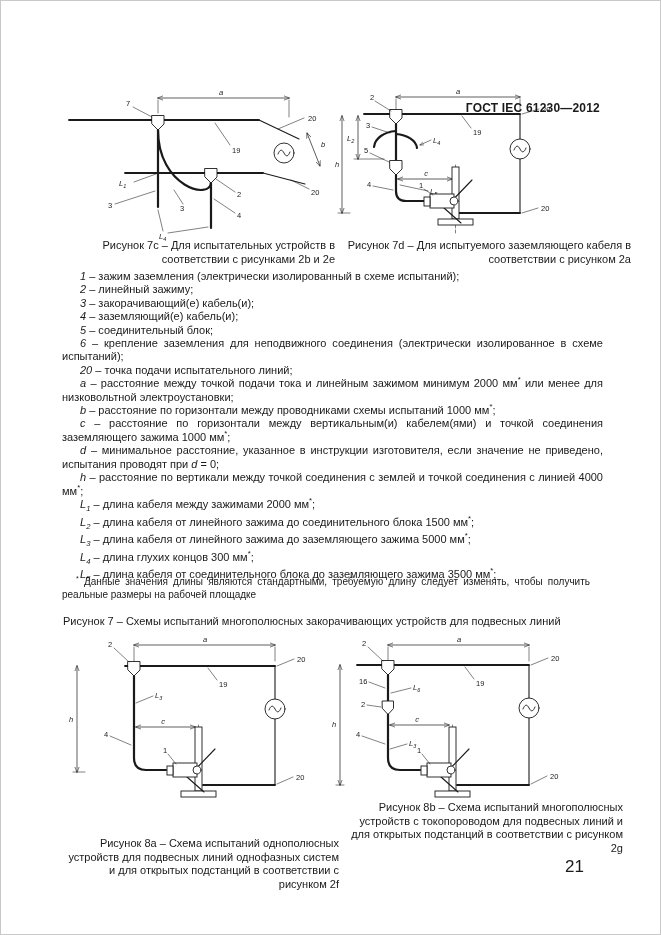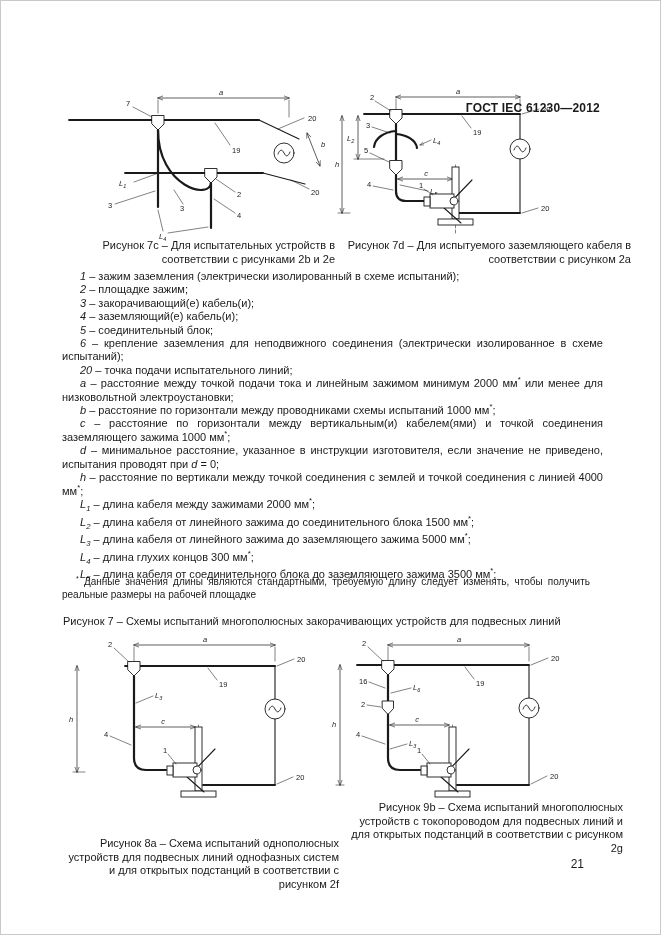--- a/index.html
+++ b/index.html
@@ -8,21 +8,21 @@
   .doc-number{position:absolute;top:56px;right:60px;font-size:12px;font-weight:bold;letter-spacing:.2px;margin-top:44px;}
   .fig{position:absolute;}
   .cap{position:absolute;font-size:11px;line-height:13.5px;text-align:right;}
   .defs{position:absolute;left:61px;top:269px;width:541px;font-size:11px;line-height:13.4px;text-align:justify;}
   .defs p{margin:0;text-indent:18px;}
   .term{font-style:italic;}
   sub{font-size:70%;}
   sup.ast{font-size:70%;line-height:0;}
   .foot{position:absolute;left:61px;top:575px;width:528px;font-size:10px;line-height:12.5px;text-align:justify;text-indent:14px;}
   .f7title{position:absolute;left:62px;top:614px;font-size:11px;}
-  .pagenum{position:absolute;top:856px;right:76px;font-size:12px;}
+  .pagenum{position:absolute;top:856px;right:76px;font-size:17px;}
   
   svg.d text{font-family:"Liberation Sans",sans-serif;font-size:7.5px;fill:#1a1a1a;font-style:normal;}
   svg.d text.it{font-style:italic;}
   svg.d .sub{font-size:5.5px;}
   svg.d line,svg.d path,svg.d polyline,svg.d polygon,svg.d rect,svg.d circle{stroke:#1a1a1a;fill:none;stroke-linecap:round;}
   svg.d .w{stroke-width:1.8;}   
   svg.d .k{stroke-width:2.2;}   
   svg.d .t{stroke-width:1.1;}   
   svg.d .ld{stroke-width:.55;}  
   svg.d .dm{stroke-width:.7;}   
@@ -202,21 +202,21 @@
       <text x="85" y="101">1</text>
     </g>
   </svg>
   </div>
 
   <div class="cap" style="left:62px;top:238px;width:272px">Рисунок 7c – Для испытательных устройств в соответствии с рисунками 2b и 2e</div>
   <div class="cap" style="left:340px;top:238px;width:290px">Рисунок 7d – Для испытуемого заземляющего кабеля в соответствии с рисунком 2a</div>
 
   <div class="defs">
       <p><span class="term">1</span><span> – зажим заземления (электрически изолированный в схеме испытаний);</span></p>
-      <p><span class="term">2</span><span> – площадке зажим;</span></p>
+      <p><span class="term">2</span><span> – линейный зажиму;</span></p>
       <p><span class="term">3</span><span> – закорачивающий(е) кабель(и);</span></p>
       <p><span class="term">4</span><span> – заземляющий(е) кабель(и);</span></p>
       <p><span class="term">5</span><span> – соединительный блок;</span></p>
       <p><span class="term">6</span><span> – крепление заземления для неподвижного соединения (электрически изолированное в схеме испытаний);</span></p>
       <p><span class="term">20</span><span> – точка подачи испытательного линий;</span></p>
       <p><span class="term">a</span><span> – расстояние между точкой подачи тока и линейным зажимом минимум 2000 мм<sup class="ast">*</sup> или менее для низковольтной электроустановки;</span></p>
       <p><span class="term">b</span><span> – расстояние по горизонтали между проводниками схемы испытаний 1000 мм<sup class="ast">*</sup>;</span></p>
       <p><span class="term">c</span><span> – расстояние по горизонтали между вертикальным(и) кабелем(ями) и точкой соединения заземляющего зажима 1000 мм<sup class="ast">*</sup>;</span></p>
       <p><span class="term">d</span><span> – минимальное расстояние, указанное в инструкции изготовителя, если значение не приведено, испытания проводят при <i>d</i> = 0;</span></p>
       <p><span class="term">h</span><span> – расстояние по вертикали между точкой соединения с землей и точкой соединения с линией 4000 мм<sup class="ast">*</sup>;</span></p>
@@ -383,17 +383,17 @@
       <circle class="cl" cx="120" cy="133" r="4"></circle>
     </g>
     <g>
       <line class="ld" x1="91" y1="117" x2="99" y2="127"></line>
       <text x="86" y="116">1</text>
     </g>
   </svg>
   </div>
 
   <div class="cap" style="left:66px;top:836px;width:272px">Рисунок 8a – Схема испытаний однополюсных устройств для подвесных линий однофазных систем и для открытых подстанций в соответствии с рисунком 2f</div>
-  <div class="cap" style="left:342px;top:800px;width:280px">Рисунок 9b – Схема испытаний многополюсных устройств с токопороводом для подвесных линий и для открытых подстанций в соответствии с рисунком 2g</div>
+  <div class="cap" style="left:342px;top:800px;width:280px">Рисунок 8b – Схема испытаний многополюсных устройств с токопороводом для подвесных линий и для открытых подстанций в соответствии с рисунком 2g</div>
 
   <div class="pagenum">21</div>
 
 </div>
 
 </body></html>

